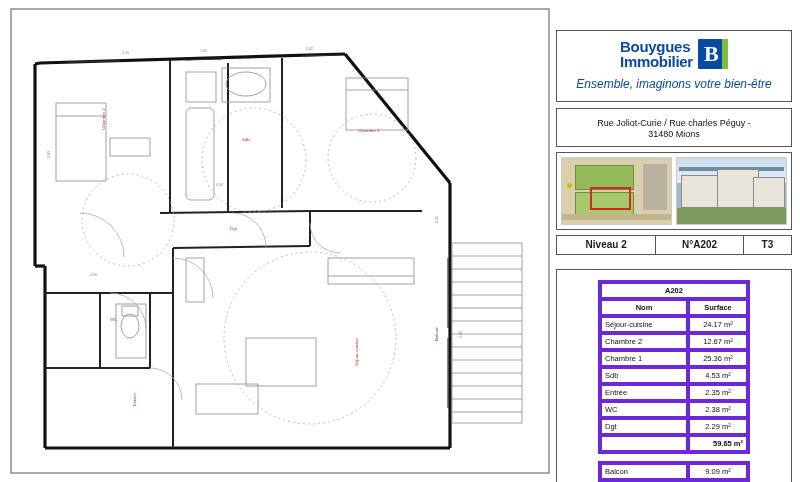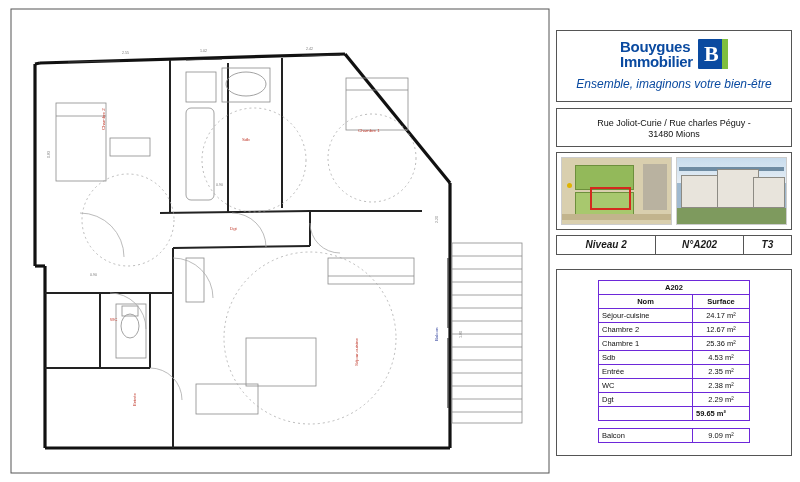--- a/index.html
+++ b/index.html
@@ -212,38 +212,37 @@
     align-items: stretch;
     height: 20px;
     font-size: 10px;
     font-weight: bold;
   }
   #level-bar > div {
     display: flex;
     align-items: center;
     justify-content: center;
     box-sizing: border-box;
-    font-style: italic;
   }
   .lvl-left { flex: 1.25; border-right: 1px solid #555; }
   .lvl-mid  { flex: 1.1; border-right: 1px solid #555; }
   .lvl-right { flex: .6; }
 
   
   #surface-panel {
     padding: 10px 8px 12px 8px;
   }
   table.surf {
     border-collapse: collapse;
     margin: 0 auto;
     width: 152px;
     font-size: 7.5px;
   }
   table.surf td, table.surf th {
-    border: 1px solid #6d28d9;
+    border: 4px solid #6d28d9;
     padding: 1px 3px;
     height: 11px;
     font-weight: normal;
     color: #111;
     text-align: left;
   }
   table.surf td.val, table.surf th.val {
     text-align: center;
     width: 50px;
   }
@@ -253,21 +252,21 @@
     font-size: 7.5px;
   }
   table.surf tr.head th {
     text-align: center;
     font-weight: bold;
   }
   table.surf tr.total td {
     text-align: right;
     font-weight: bold;
   }
-  table.surf tr.total td.val { text-align: left; }
+  table.surf tr.total td.val { text-align: right; }
   .surf-gap { height: 7px; }
 
   
   .plan-label {
     font-family: "Liberation Sans", sans-serif;
     font-size: 4.4px;
     fill: #c0392b;
   }
   .plan-label-b {
     font-family: "Liberation Sans", sans-serif;

